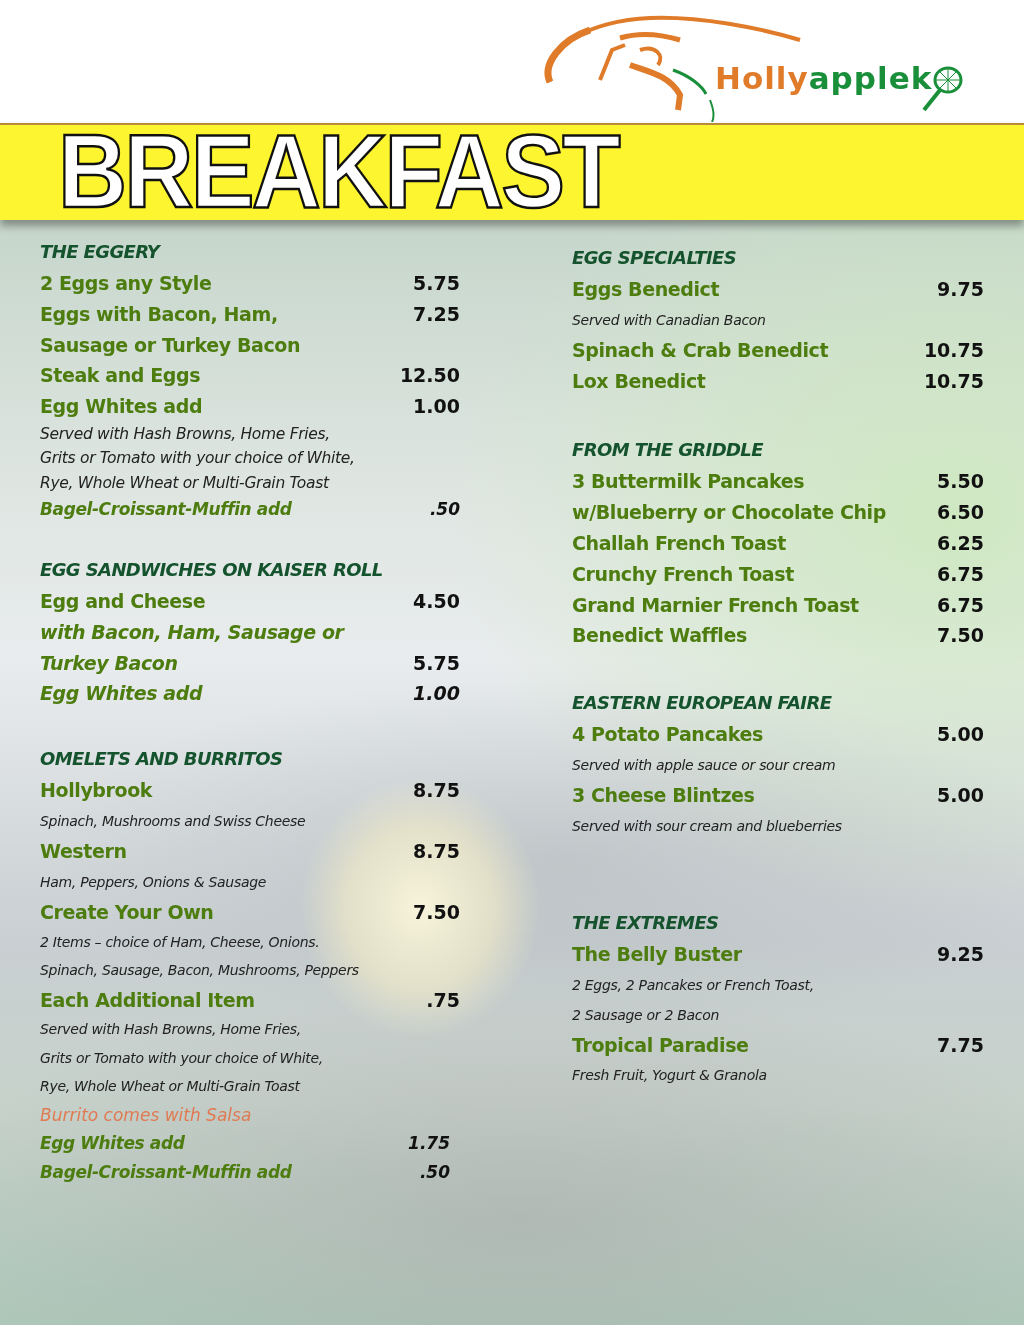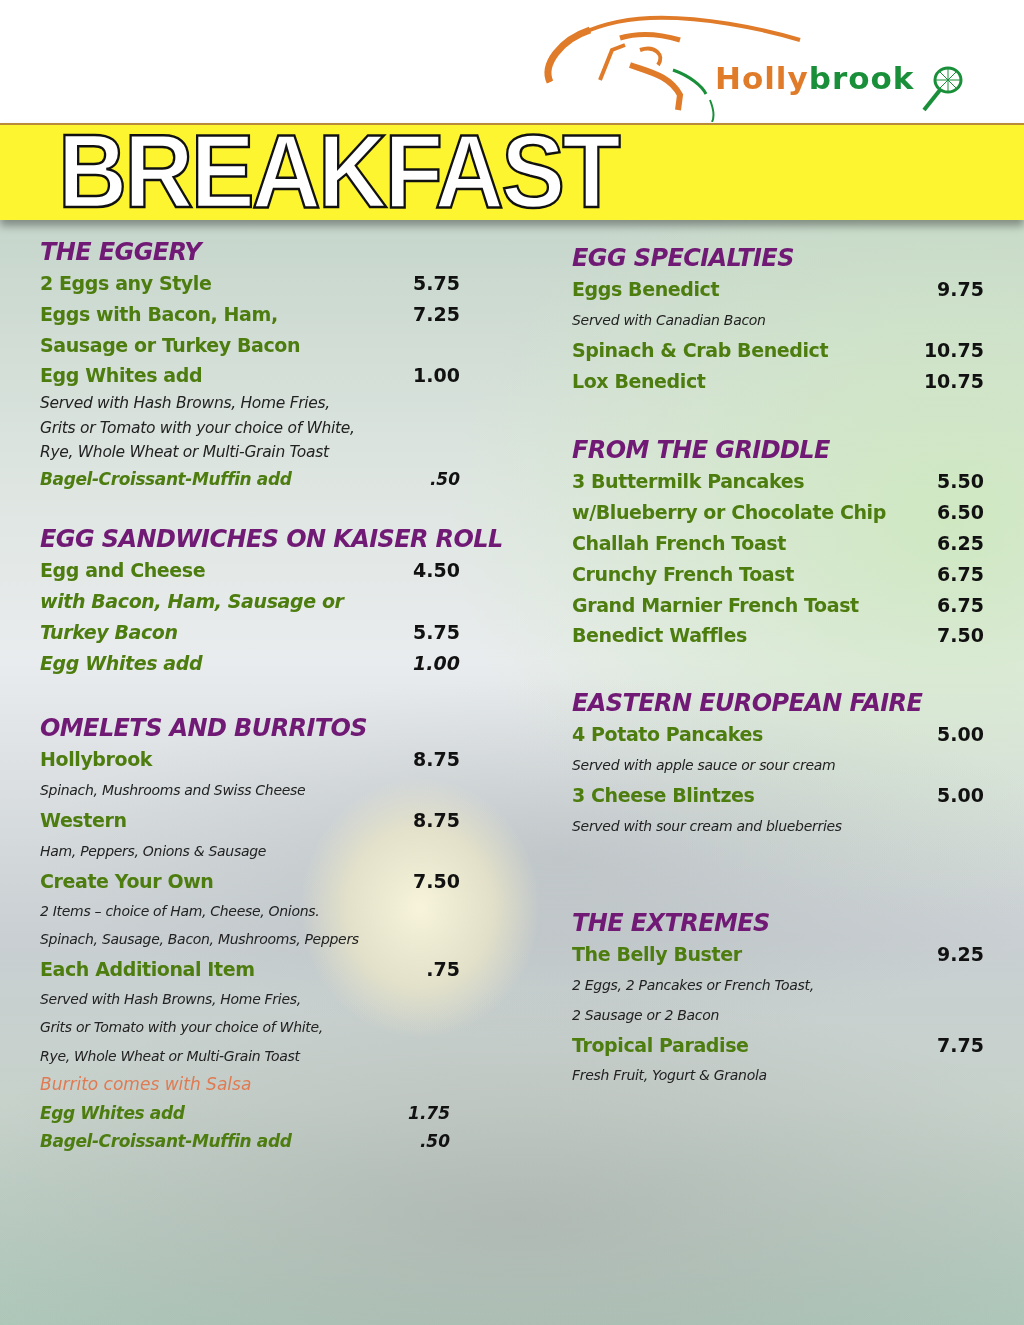--- a/index.html
+++ b/index.html
@@ -51,21 +51,21 @@
     z-index: 1;
   }
 
   .col { position: absolute; z-index: 4; }
   .col-left { left: 40px; top: 236px; width: 420px; }
   .col-right { left: 572px; top: 242px; width: 412px; }
 
   .section { margin-bottom: 0; }
   .section-title {
     font-family: "DejaVu Sans", sans-serif; font-style: italic; font-weight: bold;
-    color: #701a75; font-size: 24px; line-height: 32px; height: 32px;
+    color: #14532d; font-size: 18px; line-height: 32px; height: 32px;
     letter-spacing: -0.6px; white-space: nowrap;
   }
   .row {
     display: flex; justify-content: space-between; align-items: baseline;
     height: 30.8px; line-height: 30.8px; white-space: nowrap;
   }
   .name { color: #4d7c0f; font-weight: bold; font-size: 19px; letter-spacing: -0.4px; }
   .price { color: #111; font-weight: bold; font-size: 19px; text-align: right; width: 80px; }
   .desc { color: #222; font-style: italic; font-size: 14px; letter-spacing: -0.3px; white-space: nowrap; height: 30px; line-height: 30px; }
   .desc.small { font-size: 15.5px; height: 24.5px; line-height: 24.5px; }
@@ -83,21 +83,21 @@
       <path d="M20 72 C 5 40, 60 10, 120 8 C 170 6, 230 18, 270 30" stroke="#e07b2a" stroke-width="4" fill="none"></path>
       <path d="M20 72 C 12 55, 30 30, 60 20" stroke="#e07b2a" stroke-width="7" fill="none"></path>
       <path d="M70 70 L 82 40 L 95 35" stroke="#e07b2a" stroke-width="4" fill="none"></path>
       <path d="M90 28 C 110 22, 130 24, 150 30" stroke="#e07b2a" stroke-width="5" fill="none"></path>
       <path d="M100 55 C 120 62, 140 66, 150 85 L 148 100" stroke="#e07b2a" stroke-width="6" fill="none"></path>
       <path d="M110 40 C 125 35, 135 45, 128 55" stroke="#e07b2a" stroke-width="4" fill="none"></path>
       <path d="M143 60 C 160 66, 172 76, 176 84" stroke="#1a8f3a" stroke-width="3" fill="none"></path>
       <path d="M180 90 C 184 100, 184 108, 182 112" stroke="#1a8f3a" stroke-width="2" fill="none"></path>
     </svg>
     <div class="logo-text">
-      <span class="logo-holly">Holly</span><span class="logo-brook">broo</span><span class="logo-brook">k</span>
+      <span class="logo-holly">Holly</span><span class="logo-brook">apple</span><span class="logo-brook">k</span>
     </div>
     <svg width="60" height="60" viewBox="0 0 60 60" style="position:absolute;left:388px;top:50px;">
       <ellipse cx="30" cy="20" rx="13" ry="12" fill="#fff" stroke="#1a8f3a" stroke-width="3"></ellipse>
       <path d="M22 12 L38 28 M38 12 L22 28 M30 8 L30 32 M18 20 L42 20" stroke="#1a8f3a" stroke-width="1"></path>
       <path d="M22 30 L6 50" stroke="#1a8f3a" stroke-width="4"></path>
     </svg>
   </div>
 </div>
 
 <div class="banner">
@@ -114,20 +114,24 @@
         <span class="name">2 Eggs any Style</span>
         <span class="price">5.75</span>
       </div>
     <div class="row">
         <span class="name">Eggs with Bacon, Ham,</span>
         <span class="price">7.25</span>
       </div>
     <div class="row">
         <span class="name">Sausage or Turkey Bacon</span>
         <span class="price"></span>
+      </div>
+    <div class="row">
+        <span class="name">Steak and Eggs</span>
+        <span class="price">12.50</span>
       </div>
     <div class="row">
         <span class="name">Egg Whites add</span>
         <span class="price">1.00</span>
       </div>
     <div class="desc small">Served with Hash Browns, Home Fries,</div>
     <div class="desc small">Grits or Tomato with your choice of White,</div>
     <div class="desc small">Rye, Whole Wheat or Multi-Grain Toast</div>
     <div class="row sm-row">
         <span class="name ital">Bagel-Croissant-Muffin  add</span>

